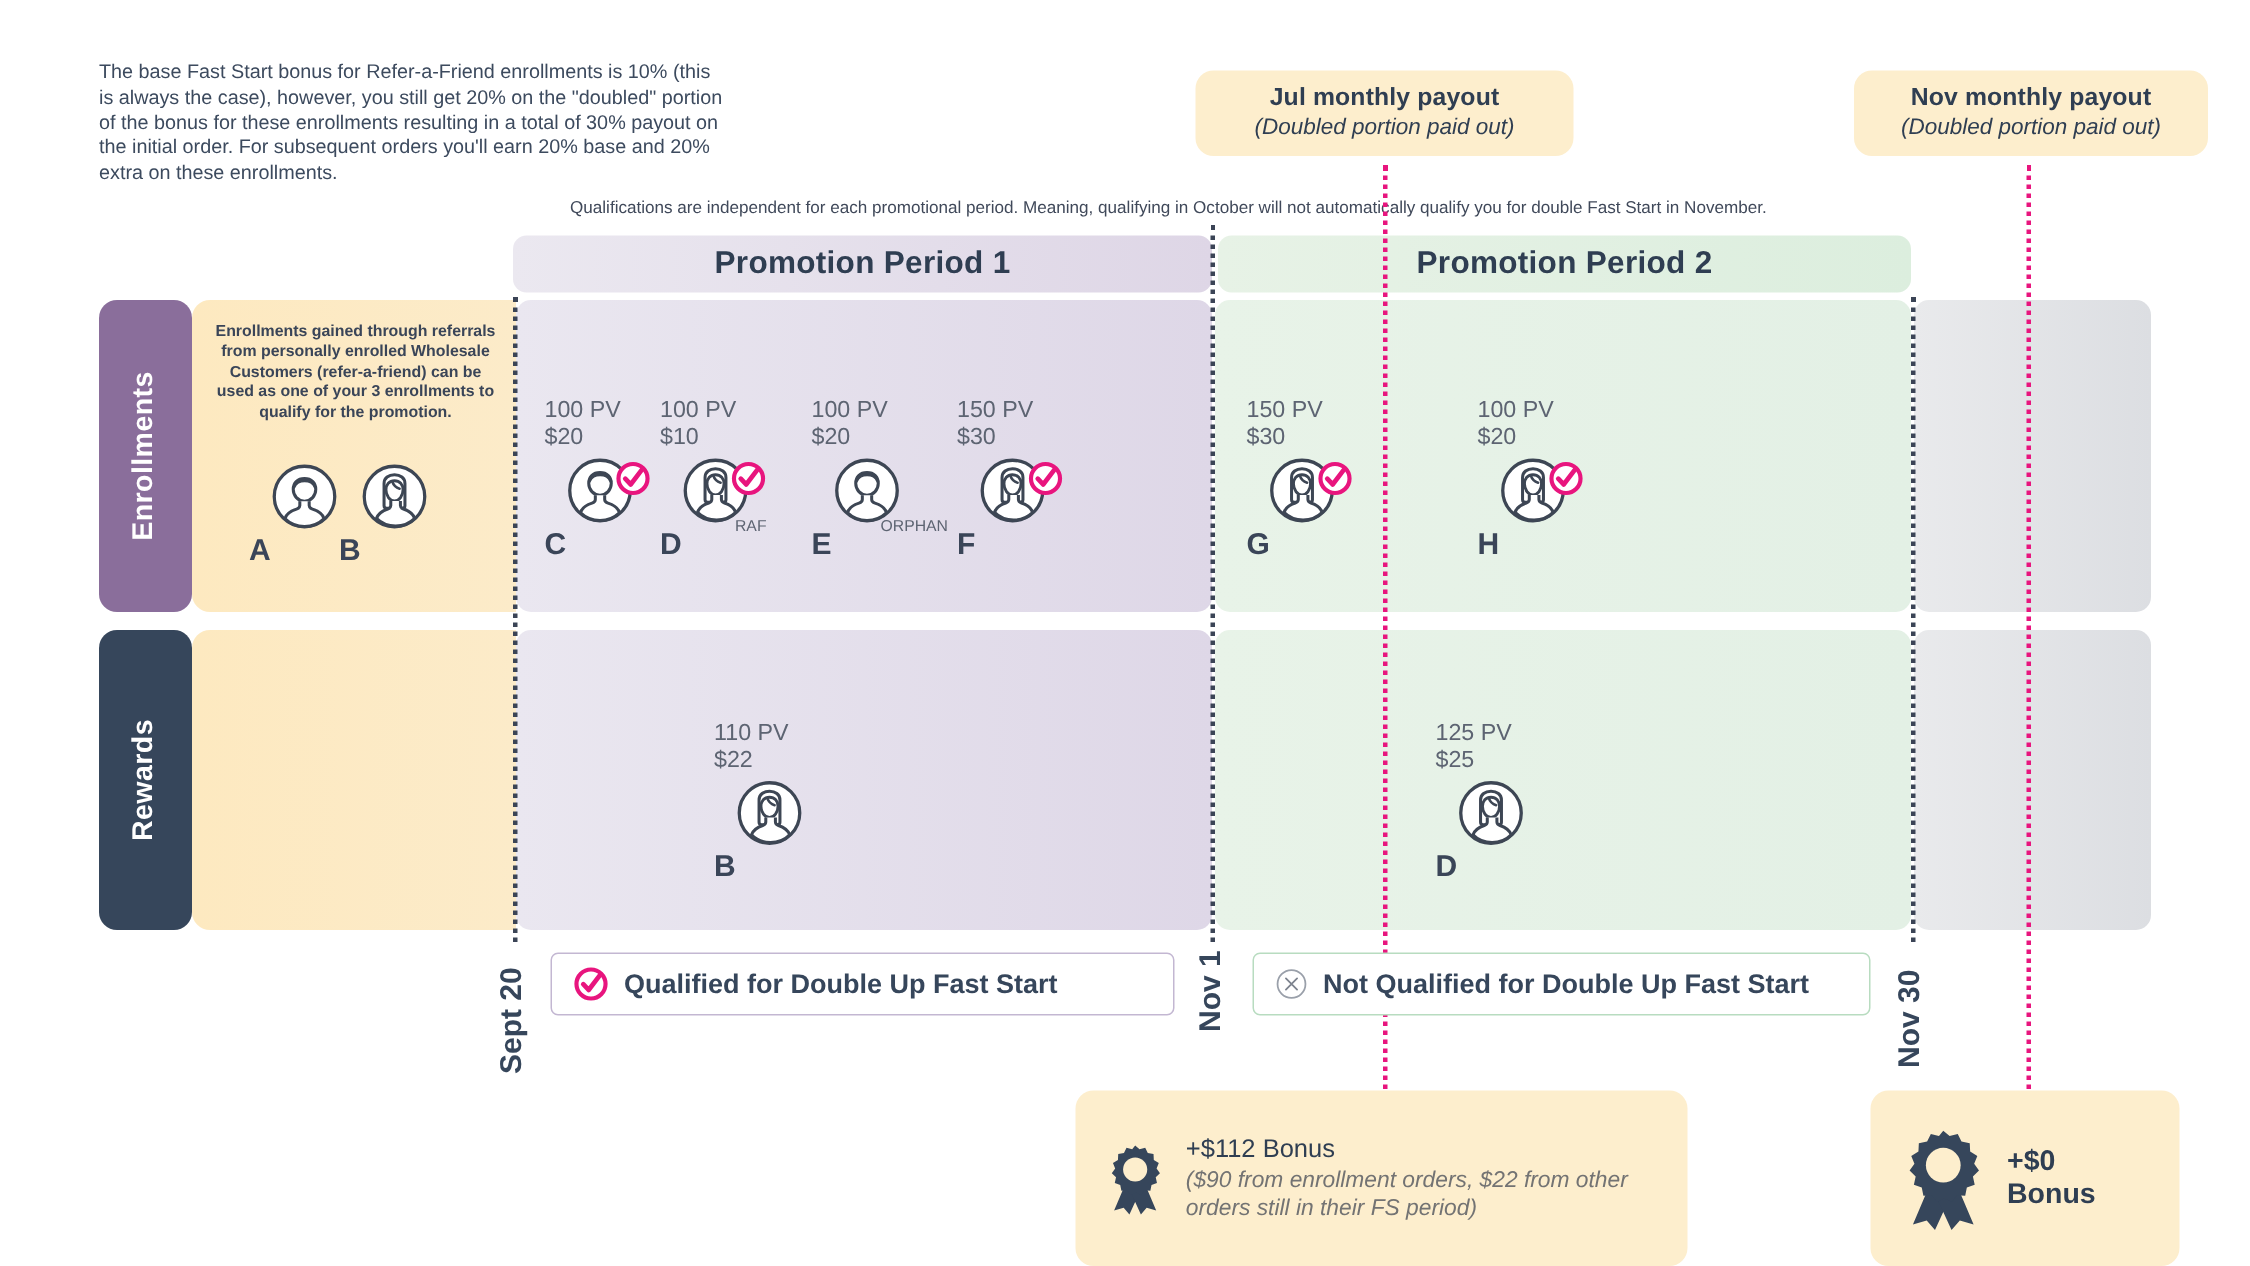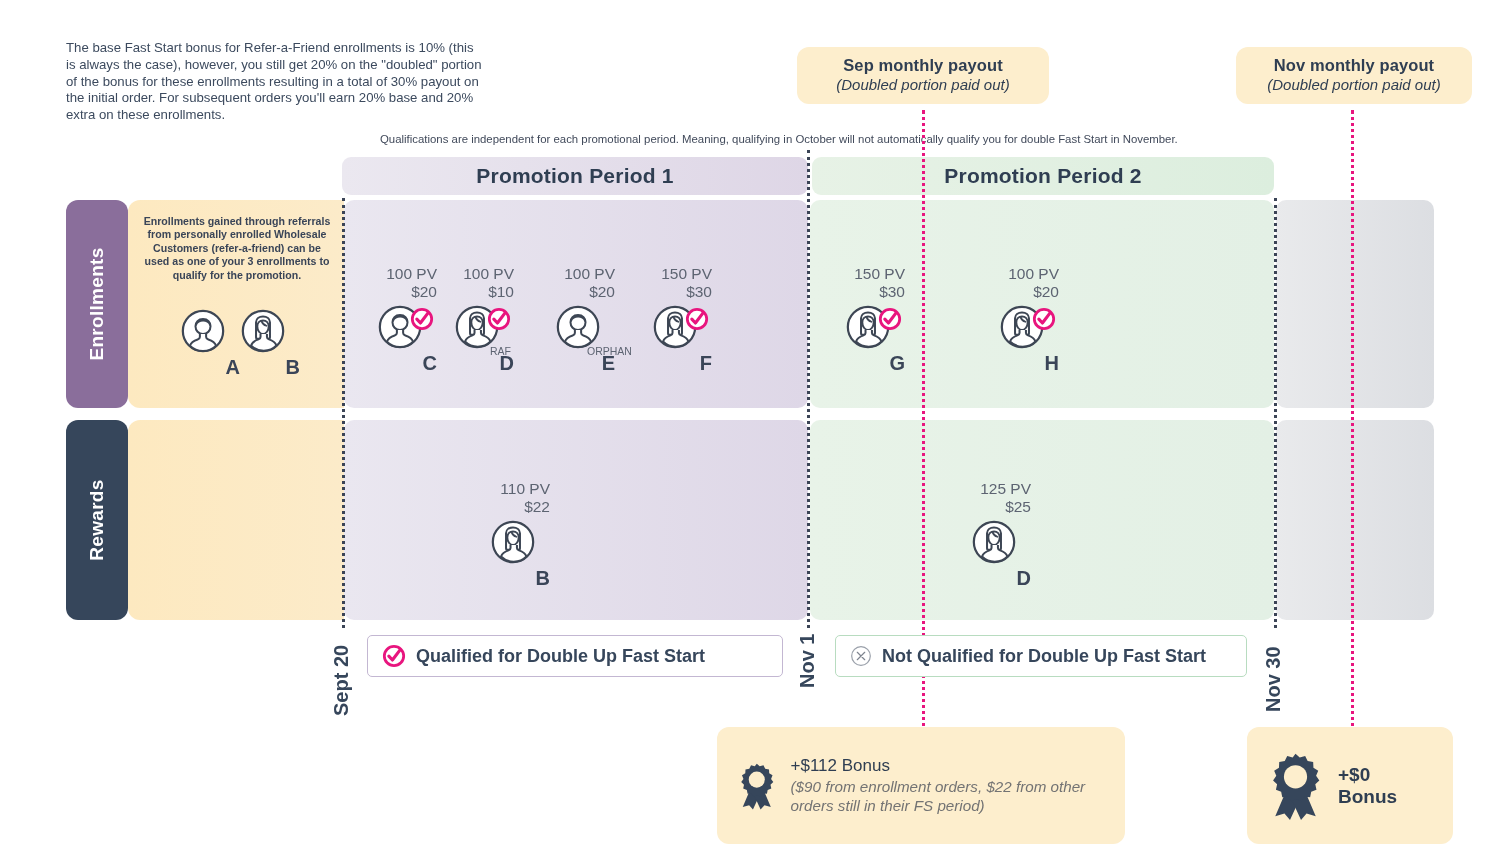--- a/index.html
+++ b/index.html
@@ -73,21 +73,21 @@
   .rr { border-top-right-radius: 12px; border-bottom-right-radius: 12px; }
 
   
   #infotext {
     left: 142px; top: 215px; width: 190px;
     font-size: 10.6px; line-height: 13.4px; font-weight: 700;
     color: #3a4558; text-align: center;
   }
 
   
-  .person { position: absolute; text-align: right; width: 74px; }
+  .person { position: absolute; text-align: left; width: 74px; }
   .pv {
     font-size: 15.5px; line-height: 18px; color: #5d6472; font-weight: 400;
     white-space: nowrap;
   }
   .avatar-wrap { position: relative; width: 44px; height: 44px; margin: 4px auto 0; }
   .letter { font-size: 20px; font-weight: 700; color: #3a4558; margin-top: 3px; }
   .tag {
     position: absolute; font-size: 10.5px; color: #5d6472; font-weight: 400;
     white-space: nowrap;
   }
@@ -127,21 +127,21 @@
   #bonus2 .b-title { font-size: 19px; font-weight: 700; }
 </style>
 </head>
 <body>
 
 <div id="stage">
 
   <div class="abs" id="intro">The base Fast Start bonus for Refer-a-Friend enrollments is 10% (this is always the case), however, you still get 20% on the "doubled" portion of the bonus for these enrollments resulting in a total of 30% payout on the initial order. For subsequent orders you'll earn 20% base and 20% extra on these enrollments.</div>
 
   <div class="abs payout" style="left:797px; top:47px; width:252px;">
-    <div class="p-title">Sep monthly payout</div>
+    <div class="p-title">Jul monthly payout</div>
     <div class="p-sub">(Doubled portion paid out)</div>
   </div>
   <div class="abs payout" style="left:1236px; top:47px; width:236px;">
     <div class="p-title">Nov monthly payout</div>
     <div class="p-sub">(Doubled portion paid out)</div>
   </div>
 
   <div class="abs" id="note">Qualifications are independent for each promotional period. Meaning, qualifying in October will not automatically qualify you for double Fast Start in November.</div>
 
   <div class="abs period-bar" id="period1">Promotion Period 1</div>

